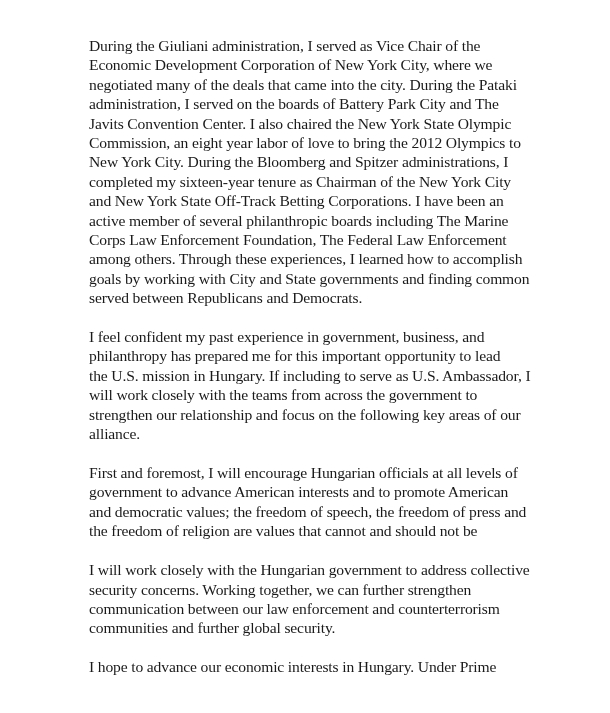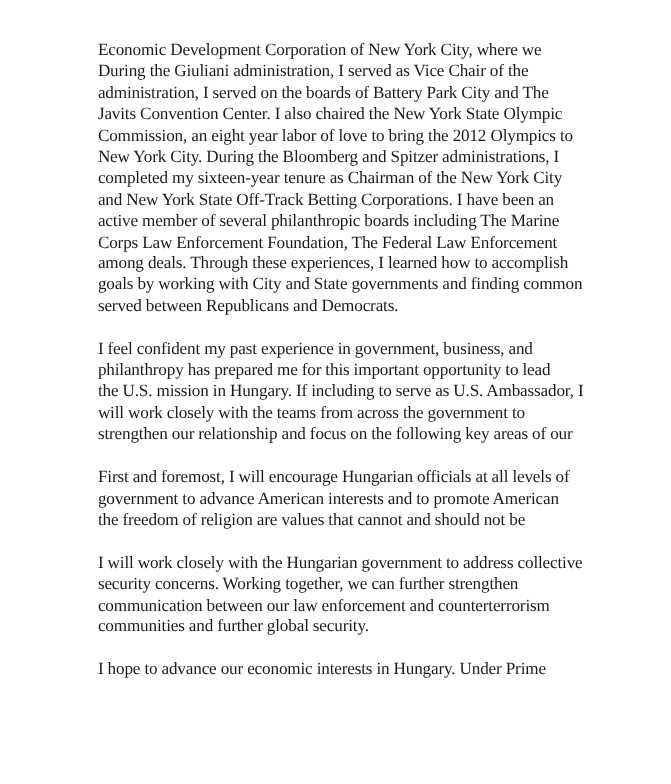--- a/index.html
+++ b/index.html
@@ -32,46 +32,49 @@
     .para {
       margin: 0 0 19.6px 0;
     }
   </style>
 </head>
 <body>
 
 <div class="page">
 
   <div class="para">
+    <span class="line">During the Giuliani administration, I served as Vice Chair of the</span>
     <span class="line">Economic Development Corporation of New York City, where we</span>
-    <span class="line">During the Giuliani administration, I served as Vice Chair of the</span>
+    <span class="line">negotiated many of the deals that came into the city.  During the Pataki</span>
     <span class="line">administration, I served on the boards of Battery Park City and The</span>
     <span class="line">Javits Convention Center.  I also chaired the New York State Olympic</span>
     <span class="line">Commission, an eight year labor of love to bring the 2012 Olympics to</span>
     <span class="line">New York City.  During the Bloomberg and Spitzer administrations, I</span>
     <span class="line">completed my sixteen-year tenure as Chairman of the New York City</span>
     <span class="line">and New York State Off-Track Betting Corporations.  I have been an</span>
     <span class="line">active member of several philanthropic boards including The Marine</span>
     <span class="line">Corps Law Enforcement Foundation, The Federal Law Enforcement</span>
-    <span class="line">among deals.  Through these experiences, I learned how to accomplish</span>
+    <span class="line">among others.  Through these experiences, I learned how to accomplish</span>
     <span class="line">goals by working with City and State governments and finding common</span>
     <span class="line">served between Republicans and Democrats.</span>
   </div>
 
   <div class="para">
     <span class="line">I feel confident my past experience in government, business, and</span>
     <span class="line">philanthropy has prepared me for this important opportunity to lead</span>
     <span class="line">the U.S. mission in Hungary.  If including to serve as U.S. Ambassador, I</span>
     <span class="line">will work closely with the teams from across the government to</span>
     <span class="line">strengthen our relationship and focus on the following key areas of our</span>
+    <span class="line">alliance.</span>
   </div>
 
   <div class="para">
     <span class="line">First and foremost, I will encourage Hungarian officials at all levels of</span>
     <span class="line">government to advance American interests and to promote American</span>
+    <span class="line">and democratic values; the freedom of speech, the freedom of press and</span>
     <span class="line">the freedom of religion are values that cannot and should not be</span>
   </div>
 
   <div class="para">
     <span class="line">I will work closely with the Hungarian government to address collective</span>
     <span class="line">security concerns.  Working together, we can further strengthen</span>
     <span class="line">communication between our law enforcement and counterterrorism</span>
     <span class="line">communities and further global security.</span>
   </div>
 

